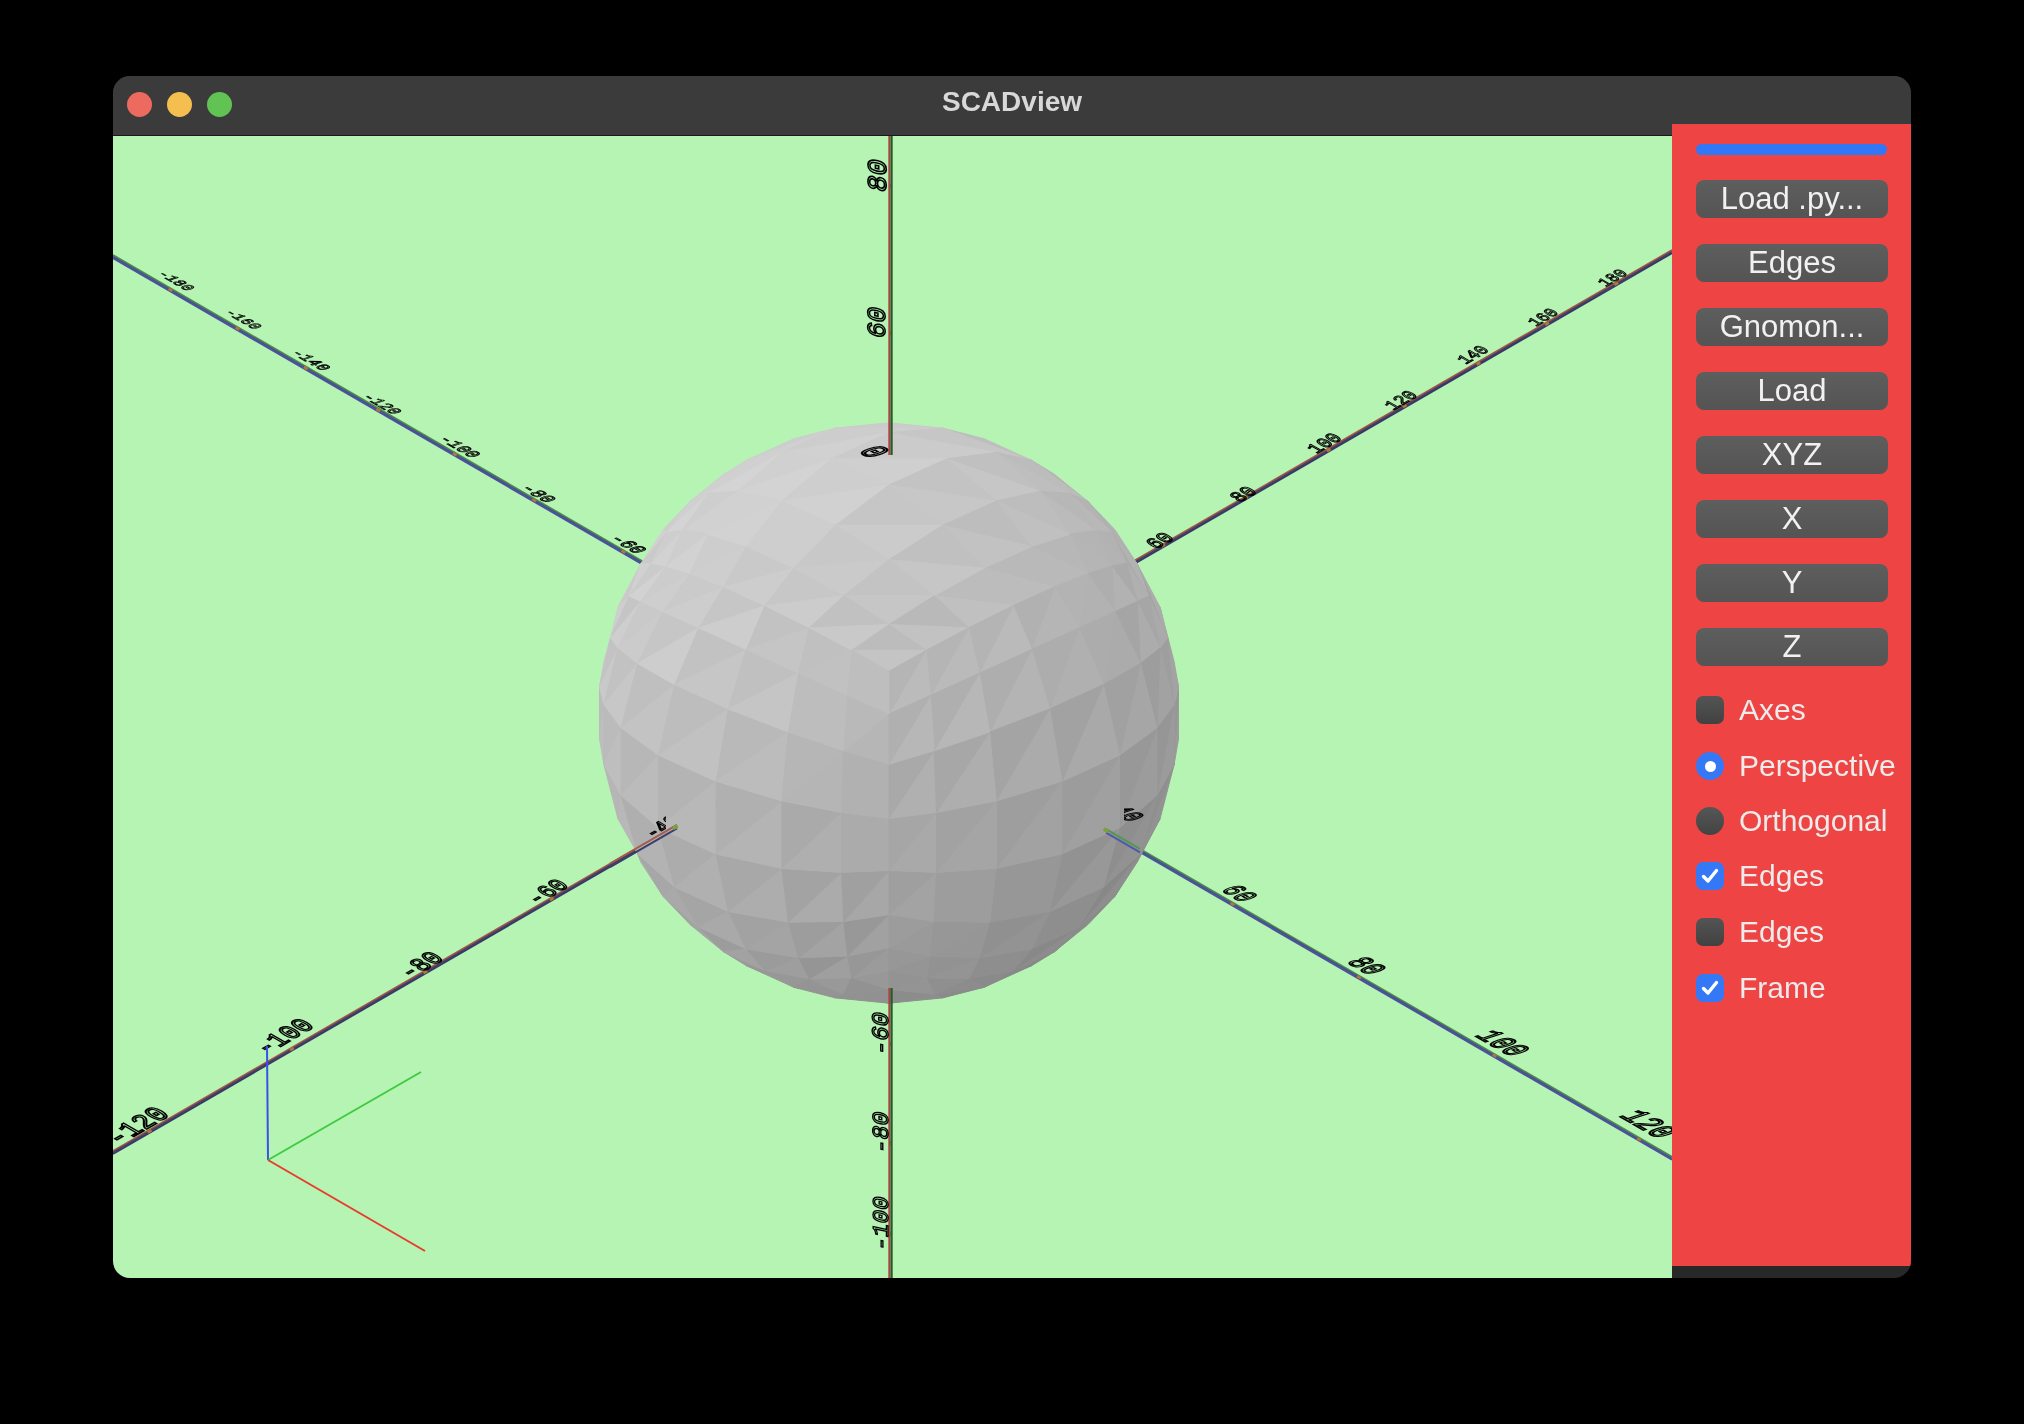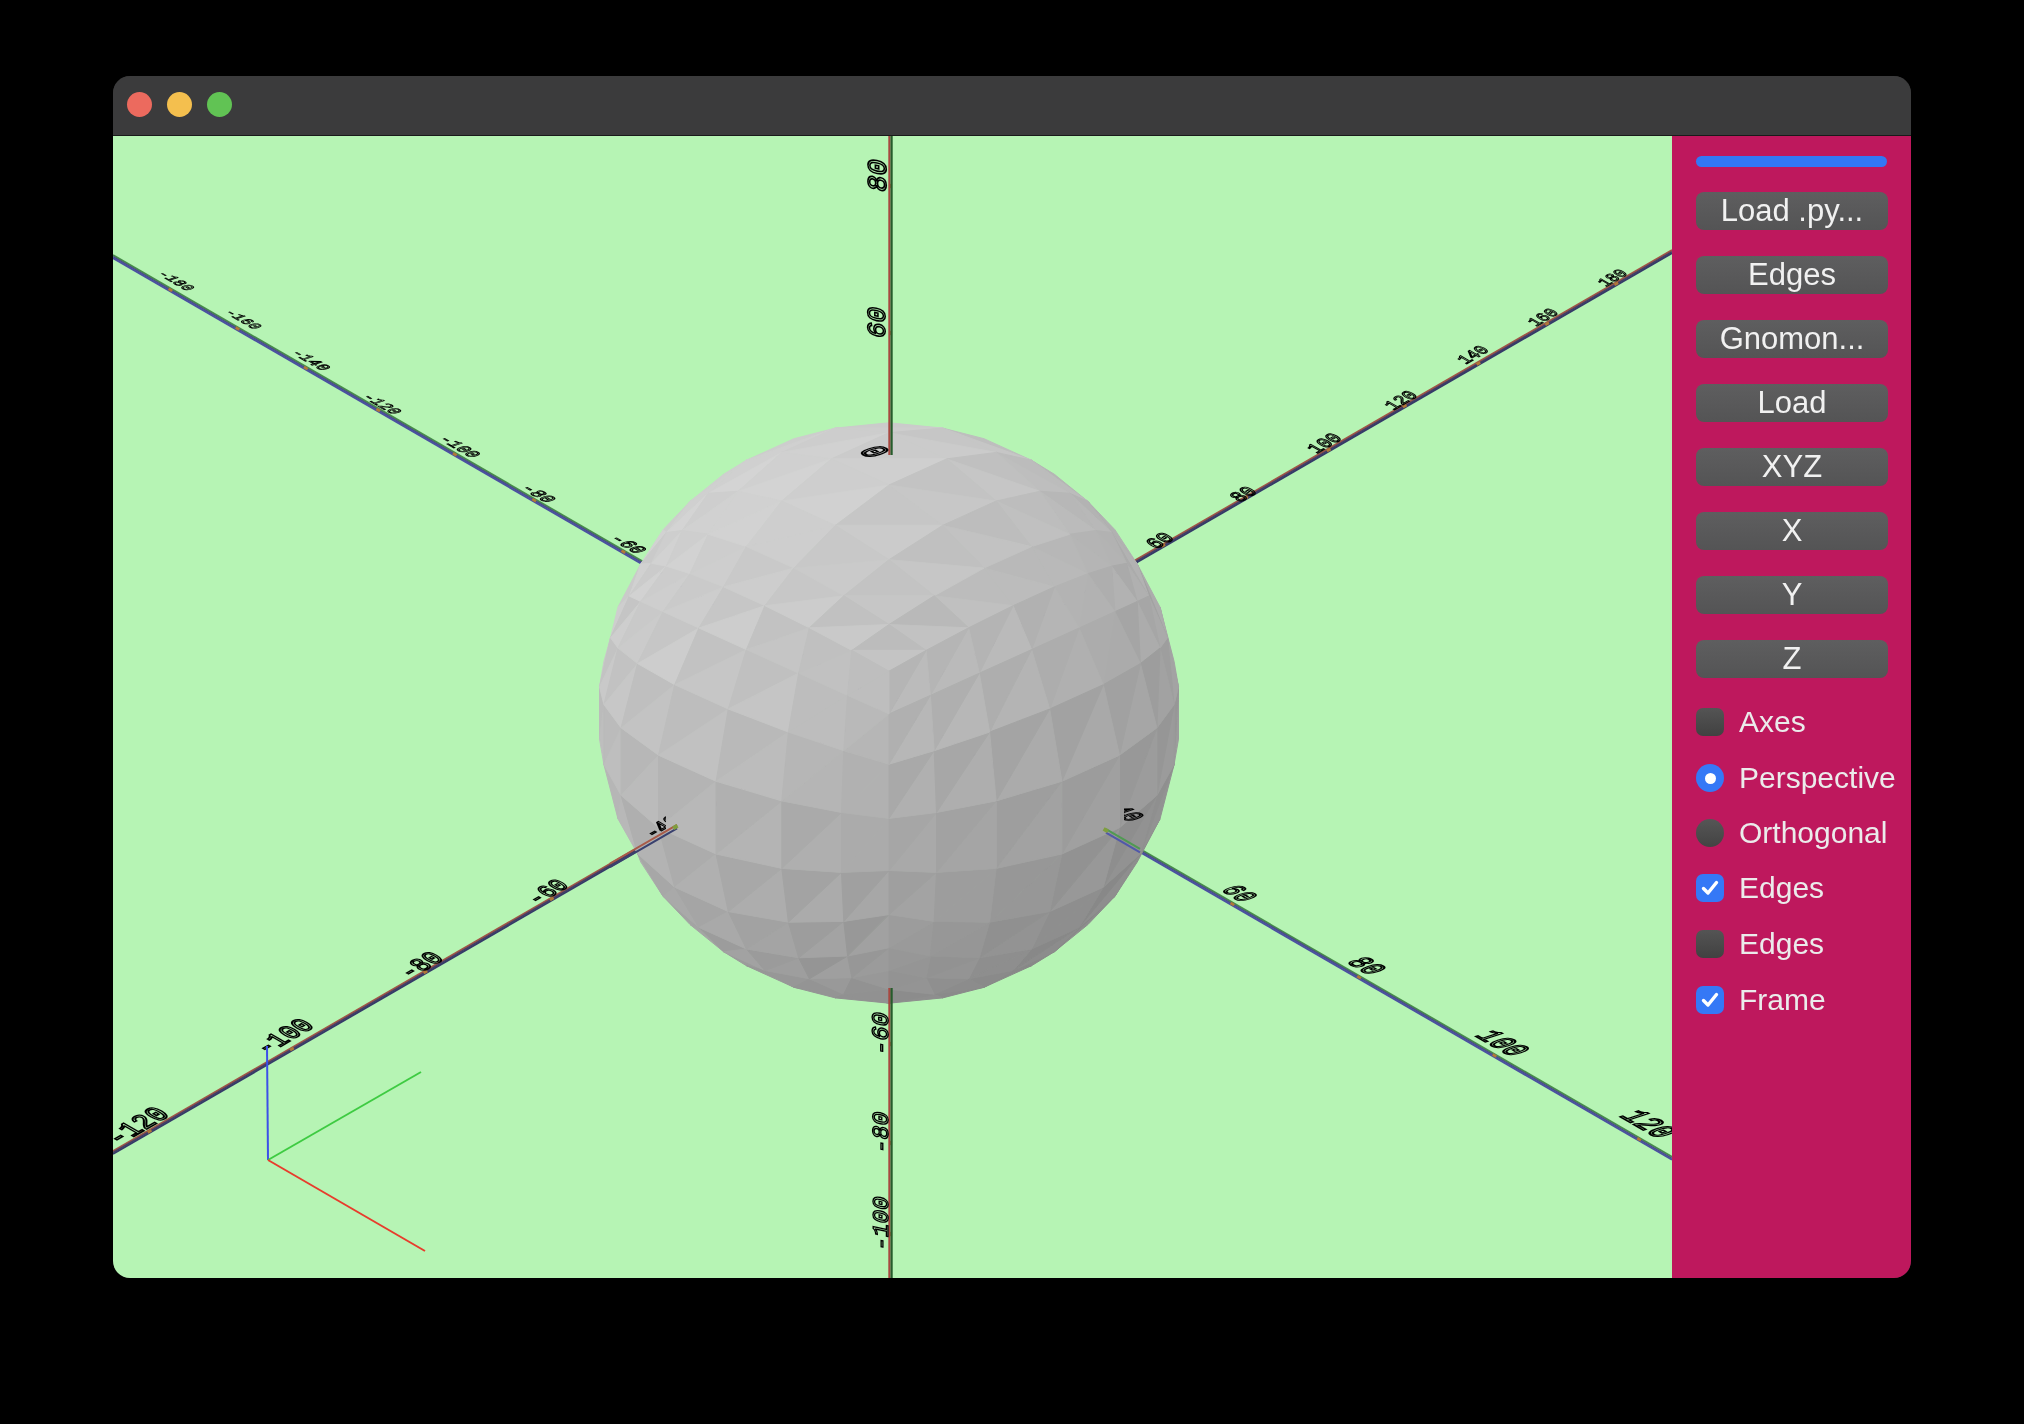--- a/index.html
+++ b/index.html
@@ -4,41 +4,42 @@
 body{width:2024px;height:1424px;background:#000;position:relative;overflow:hidden;
   font-family:"Liberation Sans",sans-serif}
 #win{position:absolute;left:113px;top:76px;width:1798px;height:1202px;border-radius:17px;
   overflow:hidden;background:#282828}
 #tbar{position:absolute;left:0;top:0;width:100%;height:60px;background:#3b3b3c;
   border-bottom:1px solid #1a1a1a}
 .tl{position:absolute;top:16px;width:25px;height:25px;border-radius:50%}
 #ttl{position:absolute;left:0;right:0;top:9px;line-height:34px;text-align:center;font-size:28px;font-weight:bold;
   color:#d8d8d8}
 #vp{position:absolute;left:0;top:60px;width:1559px;height:1142px;background:#b6f4b4}
-#sb{position:absolute;left:1559px;top:60px;width:239px;height:1142px;background:#be185d}
+#sb{position:absolute;left:1559px;top:48px;width:239px;height:1142px;background:#ef4444}
 #bluebar{position:absolute;left:24px;top:20px;width:191px;height:11px;border-radius:6px;
   background:#3277f5}
 .btn{position:absolute;left:24px;width:192px;height:38px;border-radius:8px;
   background:linear-gradient(#5e5e5f,#545455);color:#f1f1f1;font-size:31px;line-height:38px;
   text-align:center}
 .cb{position:absolute;left:24px;width:28px;height:28px;border-radius:7px;
   background:linear-gradient(#545454,#414141)}
 .cb.on{background:#3578f6}
 .rad{position:absolute;left:24px;width:28px;height:28px;border-radius:50%;
   background:linear-gradient(#565656,#434343)}
 .rad.on{background:#3578f6}
 .rad.on span{position:absolute;left:8.5px;top:8.5px;width:11px;height:11px;border-radius:50%;
   background:#fff}
 .lbl{position:absolute;left:67px;font-size:30px;color:#ebebeb;height:36px;line-height:36px}
 </style></head><body>
 <div id="win">
   <div id="tbar">
     <div class="tl" style="left:14px;background:#ec6a5e"></div>
     <div class="tl" style="left:54px;background:#f4bf4e"></div>
     <div class="tl" style="left:94px;background:#61c354"></div>
+    <div id="ttl">SCADview</div>
   </div>
   <div id="vp"><svg width="1559" height="1142" viewBox="113 136 1559 1142">
         <defs>
           <clipPath id="clipL">
             <rect x="560" y="760" width="106" height="120"></rect>
           </clipPath>
           <clipPath id="clipR">
             <rect x="1124" y="760" width="120" height="120"></rect>
           </clipPath>
         </defs>

